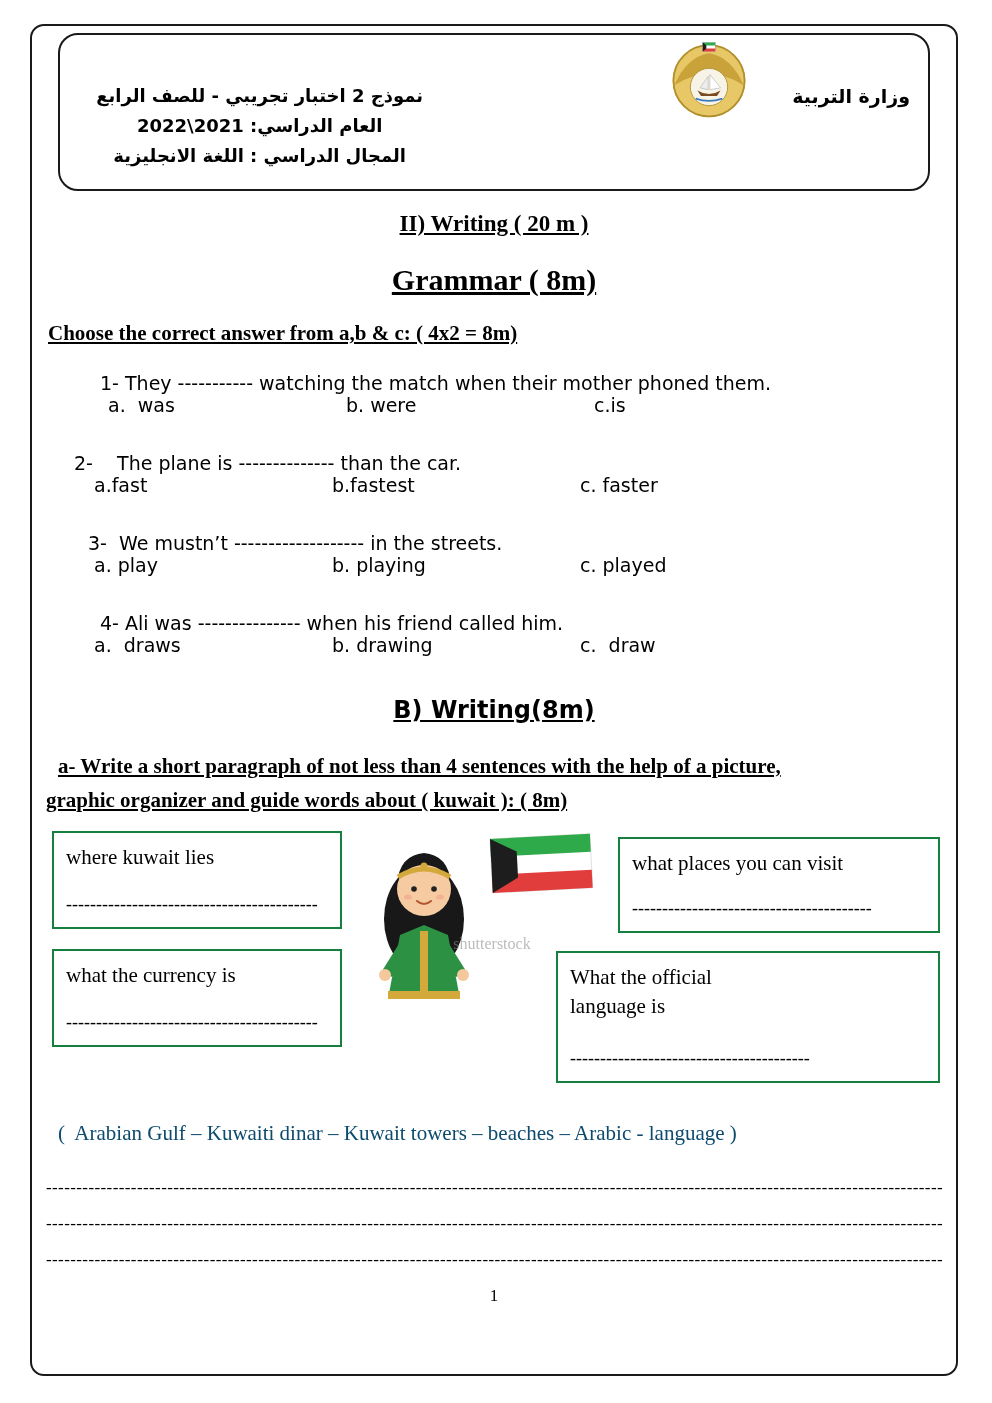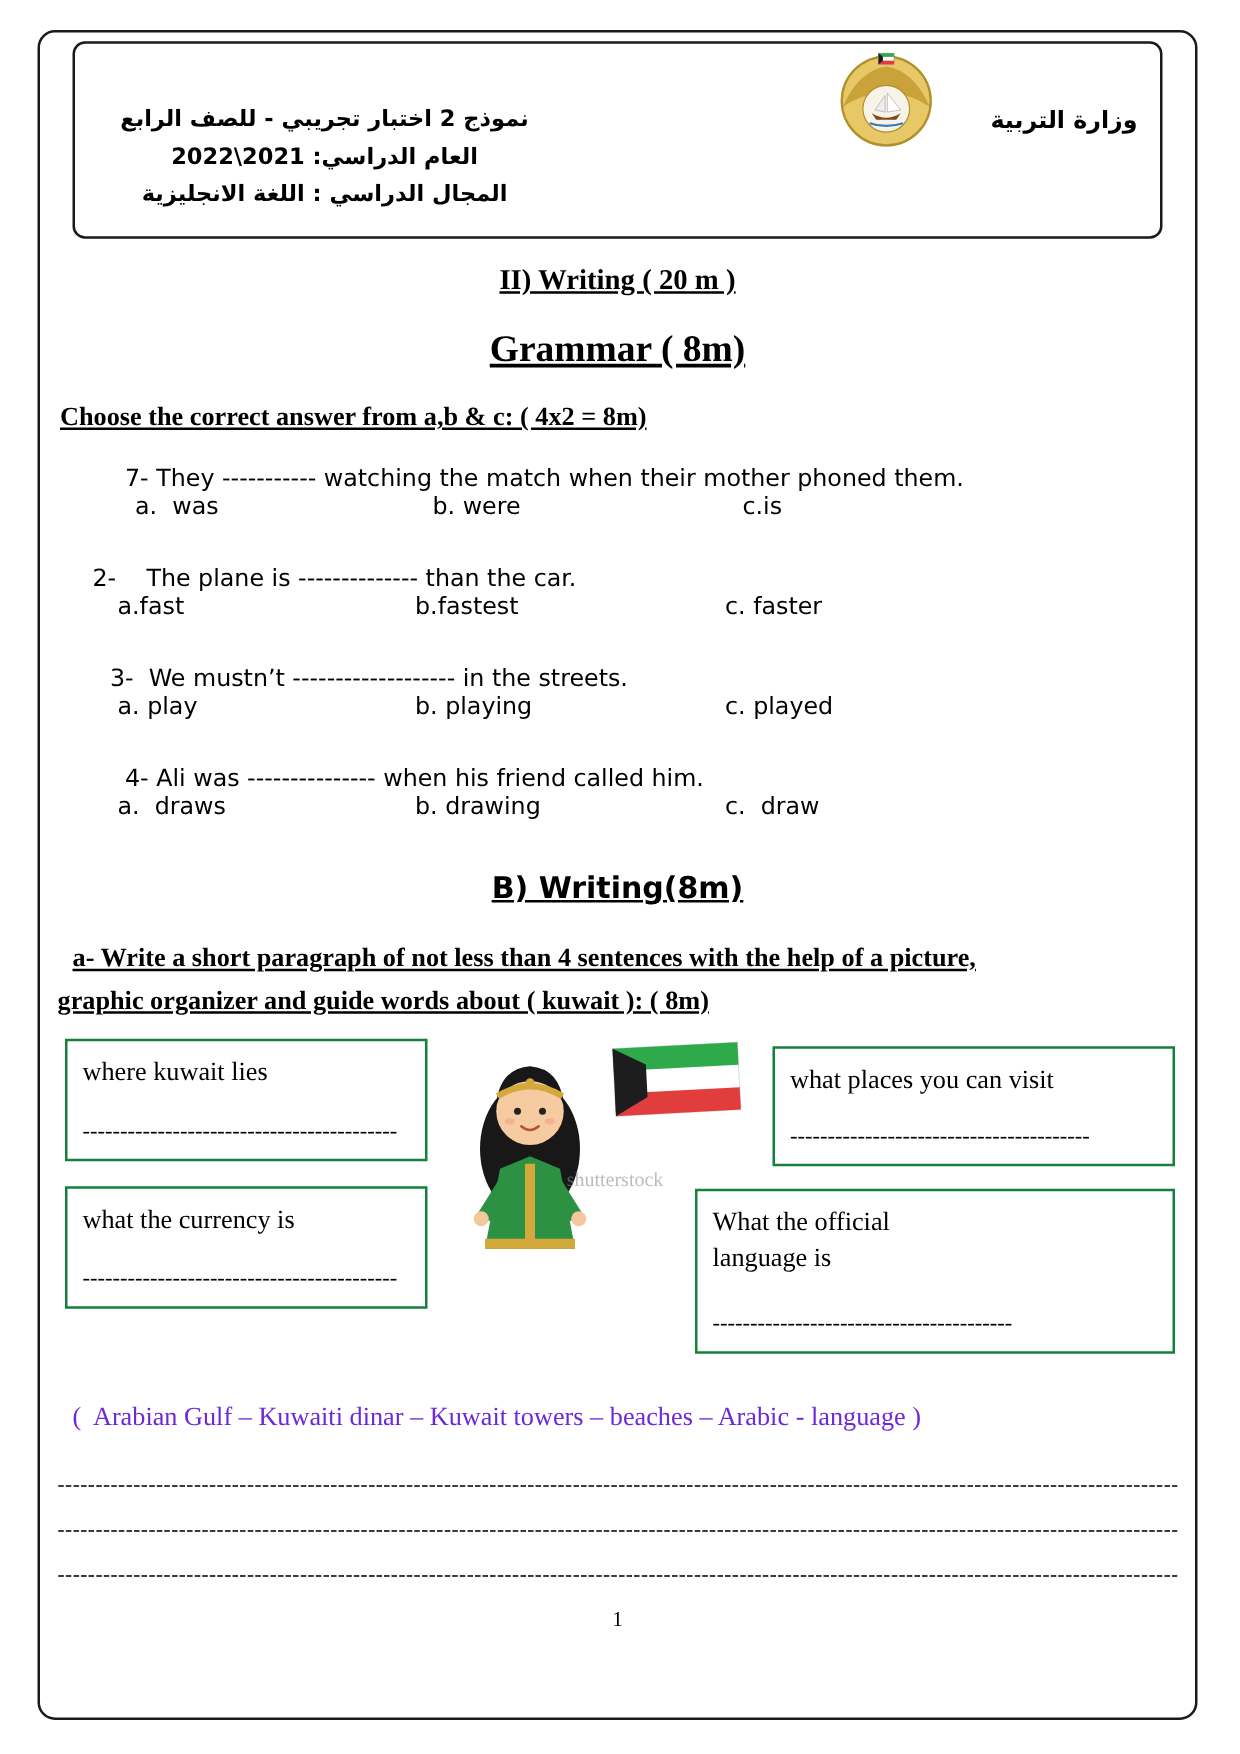--- a/index.html
+++ b/index.html
@@ -2,21 +2,21 @@
 <html><head>
 <meta charset="utf-8">
 <style>
   * { margin:0; padding:0; box-sizing:border-box; }
   body { background:#ffffff; font-family:"Liberation Serif", serif; color:#000; }
   .page { position:relative; width:992px; height:1403px; background:#fff; overflow:hidden; }
   .frame { position:absolute; top:24px; left:30px; width:928px; height:1352px;
            border:2px solid #1a1a1a; border-radius:14px; padding:0 14px; overflow:hidden; }
 
   
-  .header-box { margin:7px 12px 0; border:2px solid #1a1a1a; border-radius:10px; height:158px;
+  .header-box { margin:7px 12px 0; border:2px solid #1a1a1a; border-radius:20px; height:158px;
                 display:flex; font-family:"DejaVu Sans", sans-serif; font-weight:bold; }
   .header-left { flex:0 0 46%; display:flex; flex-direction:column; align-items:center;
                  padding-top:50px; gap:9px; font-size:18px; }
   .header-right { flex:1; position:relative; text-align:right; padding:10px 18px 0 0; }
   .logo { position:absolute; top:4px; left:208px; width:84px; height:80px; }
   .m1 { margin-top:40px; font-size:19px; }
   .m2 { margin-top:14px; font-size:16px; }
 
   
   .writing-title { margin-top:20px; text-align:center; font-size:23px; font-weight:bold; text-decoration:underline; }
@@ -46,21 +46,21 @@
   .obox { position:absolute; border:2px solid #15803d; padding:10px 12px 12px; font-size:21px;
           display:flex; flex-direction:column; background:#fff; }
   .obox .dash { font-size:18px; margin-top:auto; white-space:nowrap; overflow:hidden; }
   .obox .lbl { line-height:1.35; }
   .box1 { left:6px;  top:0;     width:290px; height:98px; }
   .box2 { left:6px;  top:118px; width:290px; height:98px; }
   .box3 { right:2px; top:6px;   width:322px; height:96px; }
   .box4 { right:2px; top:120px; width:384px; height:132px; }
   .kid  { position:absolute; left:312px; top:-4px; width:258px; height:180px; }
 
-  .red-line { margin-top:36px; color:#6d28d9; font-size:21px; padding-left:12px; white-space:pre; }
+  .red-line { margin-top:36px; color:#0c4a6e; font-size:21px; padding-left:12px; white-space:pre; }
 
   .answer-lines { margin-top:32px; }
   .ans-line { font-size:17px; letter-spacing:0.4px; white-space:nowrap; overflow:hidden; margin-bottom:16px; }
 
   .page-num { text-align:center; font-size:17px; margin-top:8px; }
 </style>
 </head>
 <body>
 
 <div class="page">
@@ -91,21 +91,21 @@
         </svg>
         <div class="m1" dir="rtl">وزارة التربية</div>
       </div>
     </div>
 
     <div class="writing-title">II) Writing ( 20 m )</div>
     <div class="grammar-title">Grammar ( 8m)</div>
     <div class="choose-line">Choose the correct answer from a,b &amp; c: ( 4x2 = 8m)</div>
 
     <div class="q-block q1">
-      <div class="q-text">7- They ----------- watching the match when their mother phoned them.</div>
+      <div class="q-text">1- They ----------- watching the match when their mother phoned them.</div>
       <div class="opts">
         <span>a.  was</span>
         <span>b. were</span>
         <span>c.is</span>
       </div>
     </div>
 
     <div class="q-block q2">
       <div class="q-text">2-    The plane is -------------- than the car.</div>
       <div class="opts">

